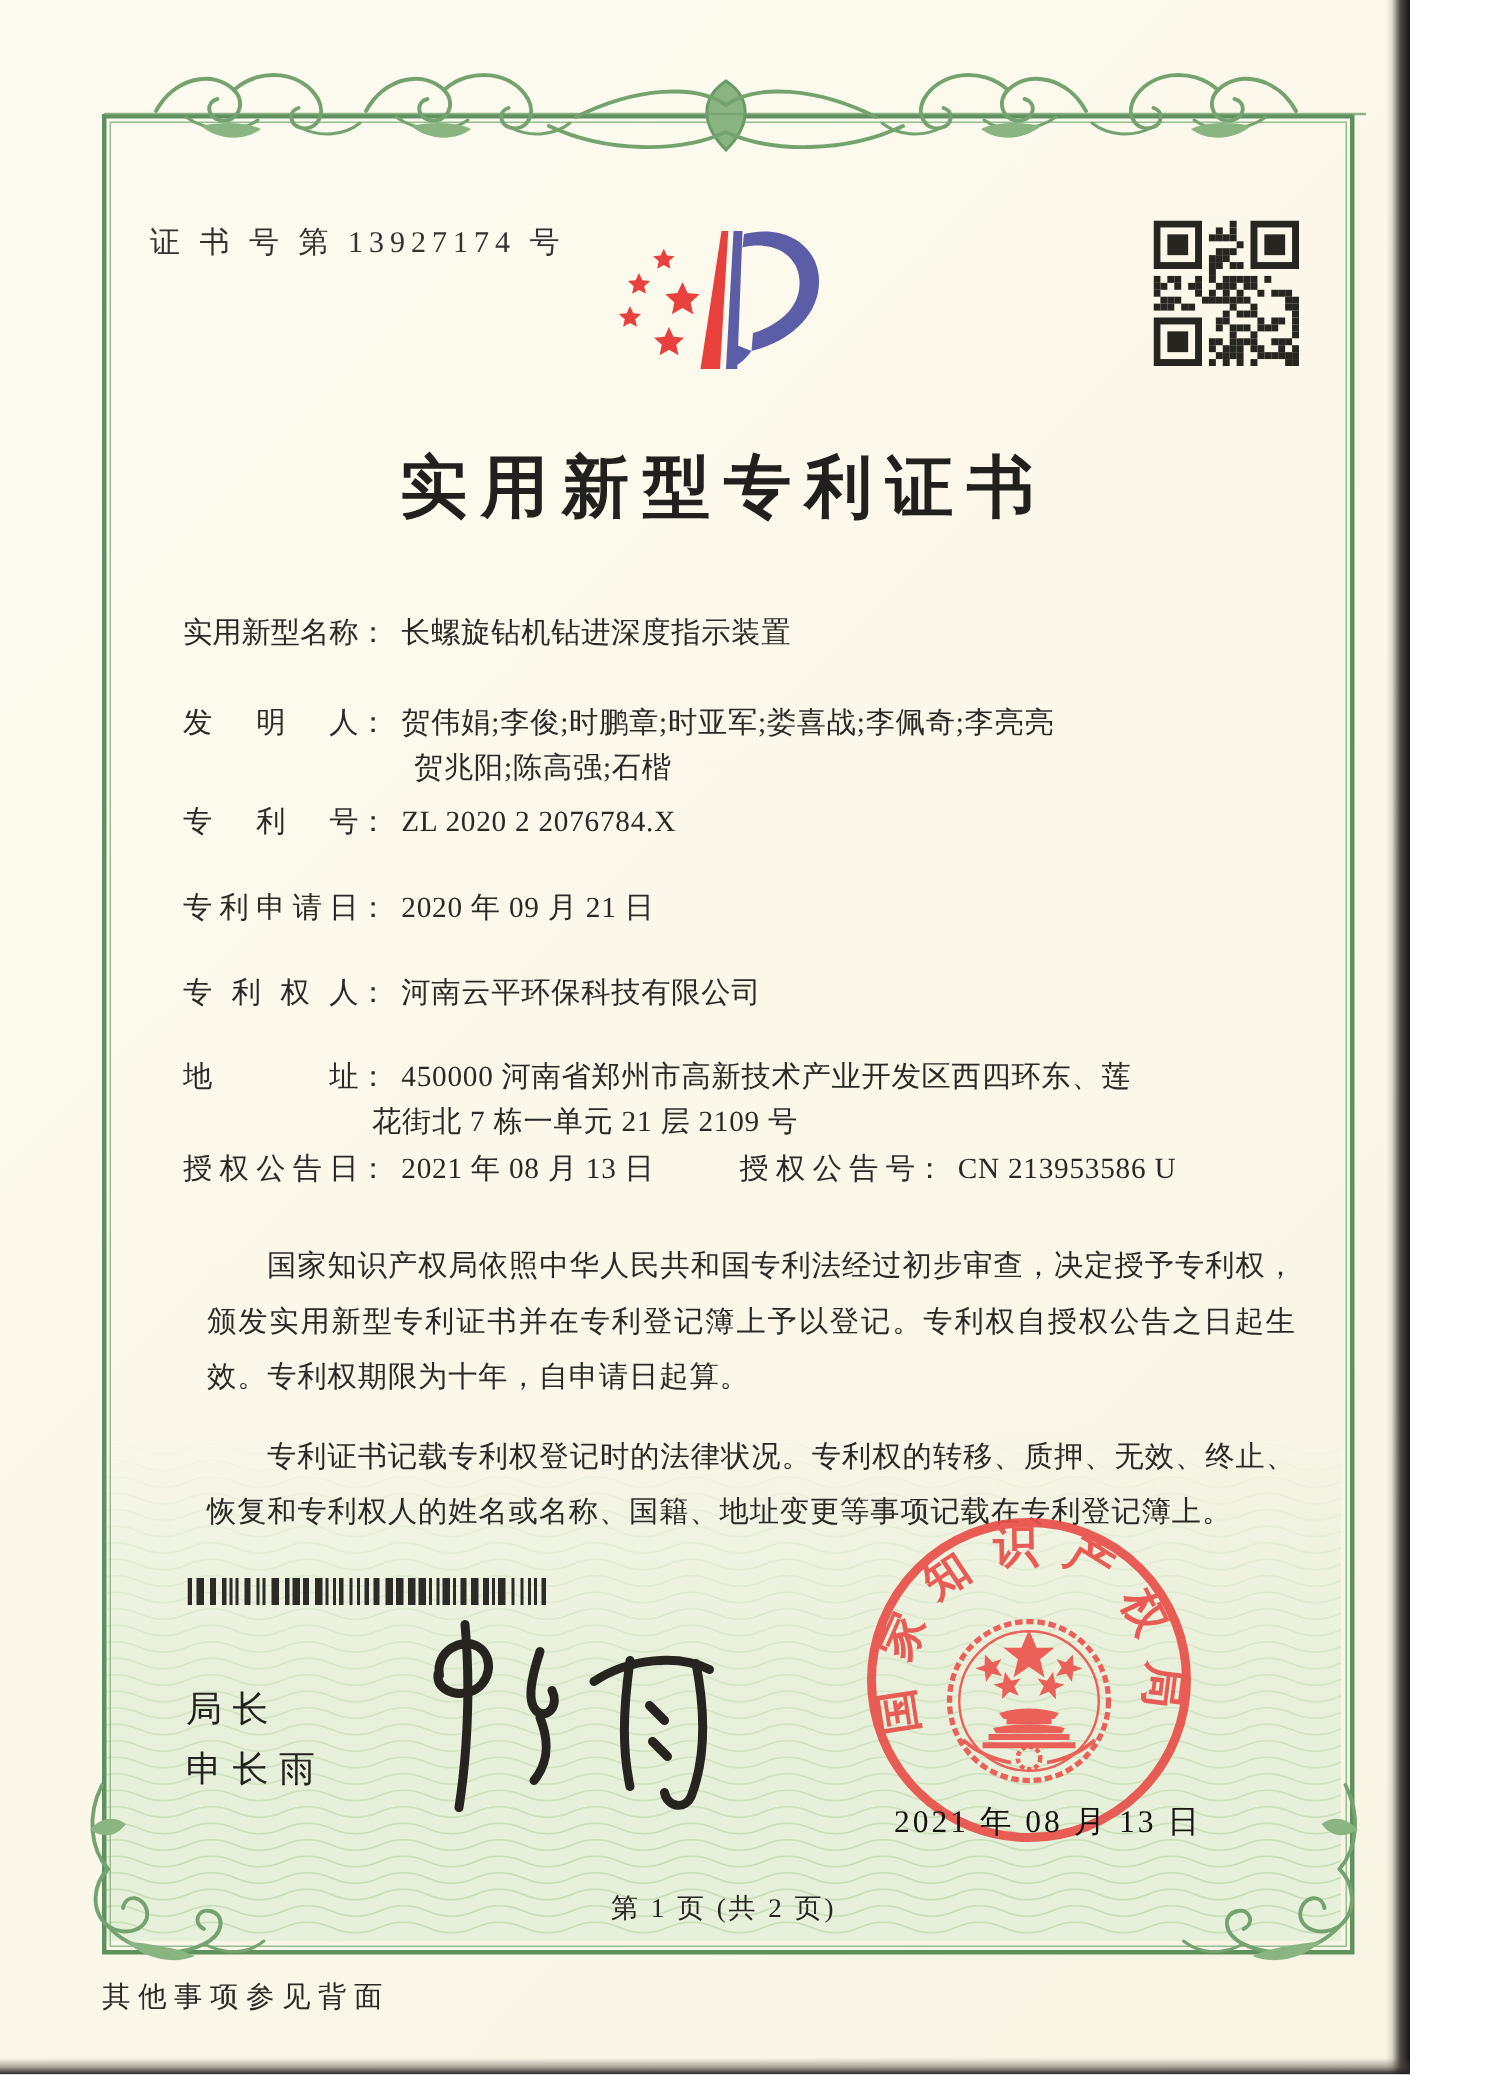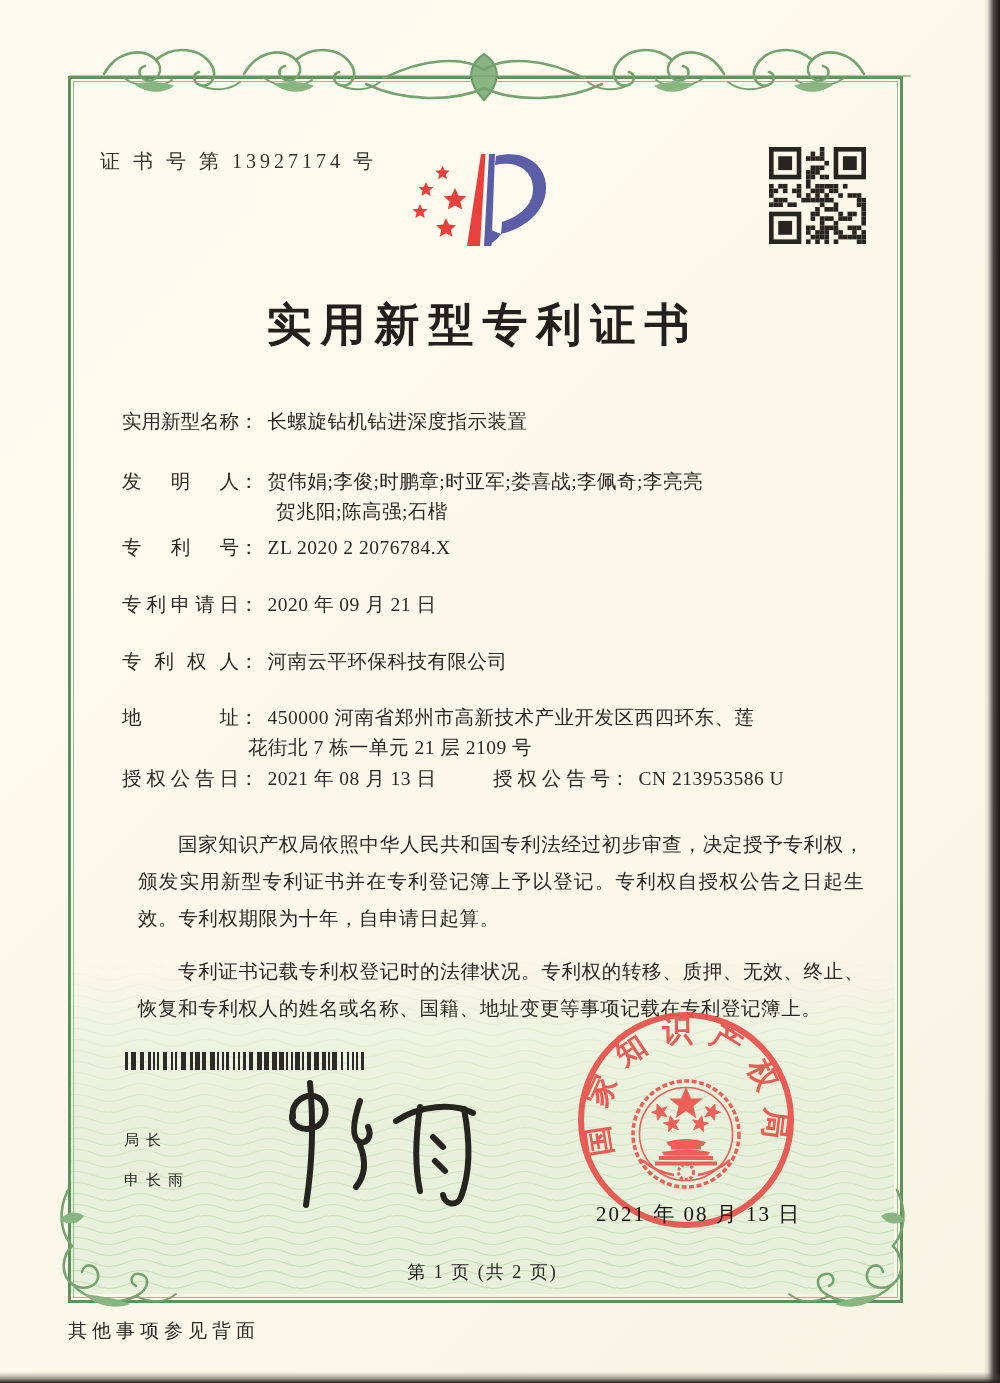--- a/index.html
+++ b/index.html
@@ -1,17 +1,17 @@
 <!DOCTYPE html>
 <html><head>
 <meta charset="utf-8">
 <style>
   html,body{margin:0;padding:0;}
   body{width:1000px;height:1383px;font-family:"Liberation Serif","DejaVu Serif",serif;}
-  .page{position:relative;width:1000px;height:1383px;background:linear-gradient(135deg,#fdfaf0 0%,#fbf8ea 55%,#f8f4e4 100%);overflow:hidden;}
+  .page{position:relative;width:924px;height:1383px;background:linear-gradient(135deg,#fdfaf0 0%,#fbf8ea 55%,#f8f4e4 100%);overflow:hidden;padding-left:16px;}
   
   .shadow-right{position:absolute;top:0;right:0;width:16px;height:100%;
     background:linear-gradient(to right,rgba(60,55,50,0) 0%,rgba(60,55,50,.15) 25%,#4a4642 60%,#181512 100%);}
   .shadow-bottom{position:absolute;left:0;bottom:0;width:100%;height:11px;
     background:linear-gradient(to bottom,rgba(60,55,50,0) 0%,rgba(70,64,58,.45) 55%,#262220 100%);}
   
   .frame{position:absolute;left:68px;top:76px;width:829px;height:1221px;border:3px solid #5f9160;}
   .frame-inner{position:absolute;inset:2px;border:1px solid #96bd90;}
   .ornaments{position:absolute;left:0;top:0;z-index:3;pointer-events:none;}
   
@@ -27,21 +27,21 @@
   .fr{position:absolute;left:0;white-space:nowrap;}
   .flabel{display:inline-block;width:117px;text-align:justify;text-align-last:justify;}
   .fval{margin-left:9px;letter-spacing:.5px;}
   .cont{position:absolute;left:126px;white-space:nowrap;letter-spacing:.5px;}
   .grant2{position:absolute;left:371px;top:0;white-space:nowrap;}
   .grant2 .flabel{width:117px;}
   .paras{position:absolute;left:122px;top:810px;width:758px;font-size:19.5px;line-height:37px;
     text-align:justify;color:#2a2926;z-index:4;}
   .paras p{margin:16px;text-indent:2.05em;letter-spacing:.6px;}
   .barcode{position:absolute;left:125px;top:1052px;z-index:4;}
-  .director{left:124px;top:1120px;font-size:15px;letter-spacing:7px;line-height:40px;color:#23221f;z-index:5;}
+  .director{left:124px;top:1120px;font-size:24px;letter-spacing:7px;line-height:40px;color:#23221f;z-index:5;}
   .signature{position:absolute;left:268px;top:1075px;z-index:5;}
   .seal{position:absolute;left:570px;top:1004px;z-index:5;opacity:.92;}
   .sealdate{left:596px;top:1200px;font-size:21px;letter-spacing:2px;color:#14130f;z-index:6;}
   .pageno{left:68px;top:1260px;width:829px;text-align:center;font-size:18px;letter-spacing:2px;z-index:4;}
   .backnote{left:68px;top:1318px;width:829px;text-align:left;font-size:19px;letter-spacing:5px;color:#2b2a24;}
 </style>
 </head>
 <body>
 
 <div class="page">

